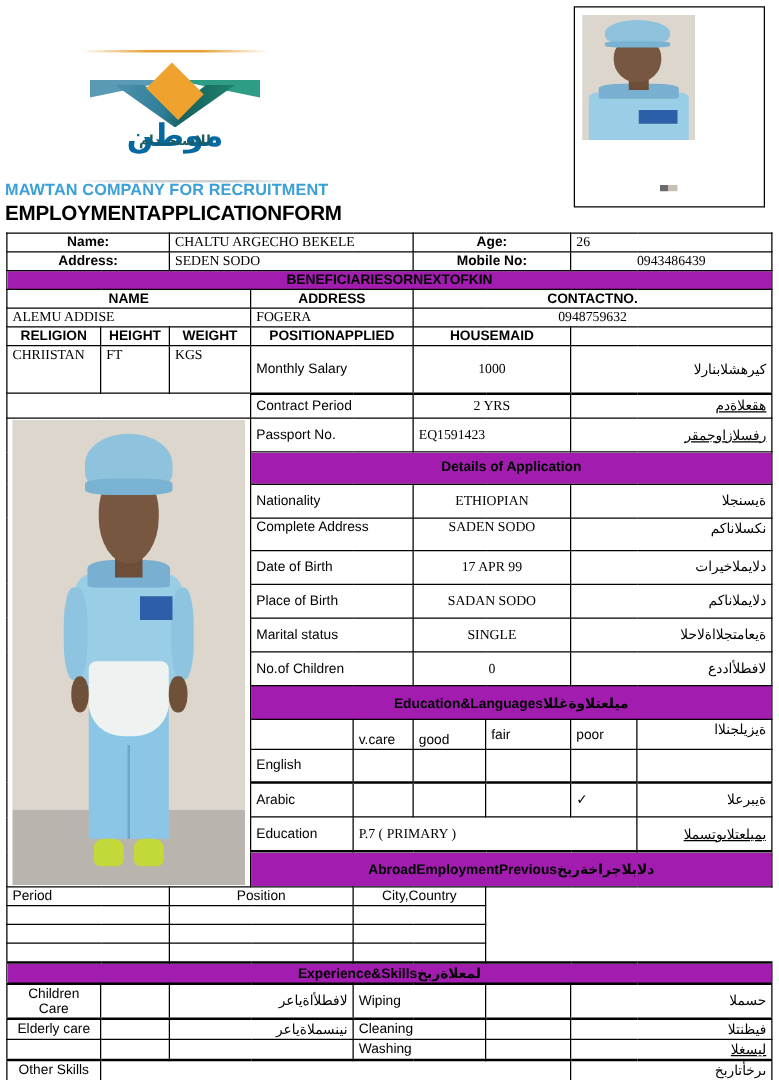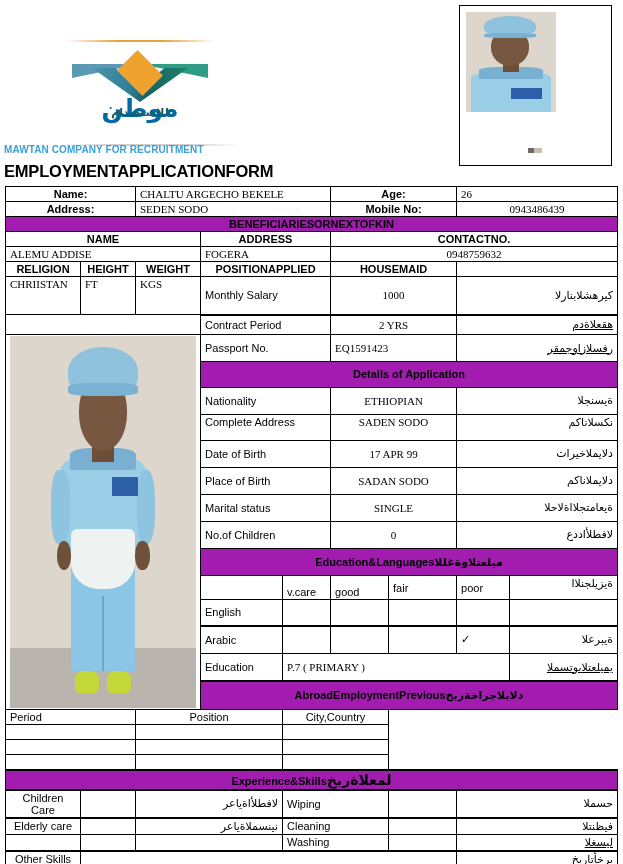--- a/index.html
+++ b/index.html
@@ -112,21 +112,21 @@
     left: 0px;
     top: 112px;
     width: 180px;
     height: 2px;
     background: linear-gradient(to right, rgba(255,255,255,0), #cfcfcf 30%, #cfcfcf 70%, rgba(255,255,255,0));
   }
   .company-name {
     position: absolute;
     left: 4px;
     top: 144px;
-    font-size: 10px;
+    font-size: 13px;
     font-weight: bold;
     color: #3ba0d8;
     letter-spacing: 0.1px;
   }
   .form-title {
     position: absolute;
     left: 4px;
     top: 162px;
     font-size: 16.5px;
     font-weight: bold;
@@ -521,21 +521,21 @@
     <td colspan="2"></td>
   </tr>
   <tr style="height:15px">
     <td colspan="2"></td>
     <td colspan="2"></td>
     <td colspan="2"></td>
   </tr>
 
   <tr>
     <td class="band thick-top thick-bot" colspan="9">
-      <span class="nowrap-title"><span>Experience&amp;Skills</span><span class="ar" style="font-size:14px;display:inline">لمعلاةربخ</span></span>
+      <span class="nowrap-title"><span>Experience&amp;Skills</span><span class="ar" style="font-size:11px;display:inline">لمعلاةربخ</span></span>
     </td>
   </tr>
 
   <tr>
     <td class="ctr">Children Care</td>
     <td></td>
     <td class="ar" colspan="2">لافطلأاةياعر</td>
     <td class="lft" colspan="2">Wiping</td>
     <td></td>
     <td class="ar" colspan="2">حسملا</td>

